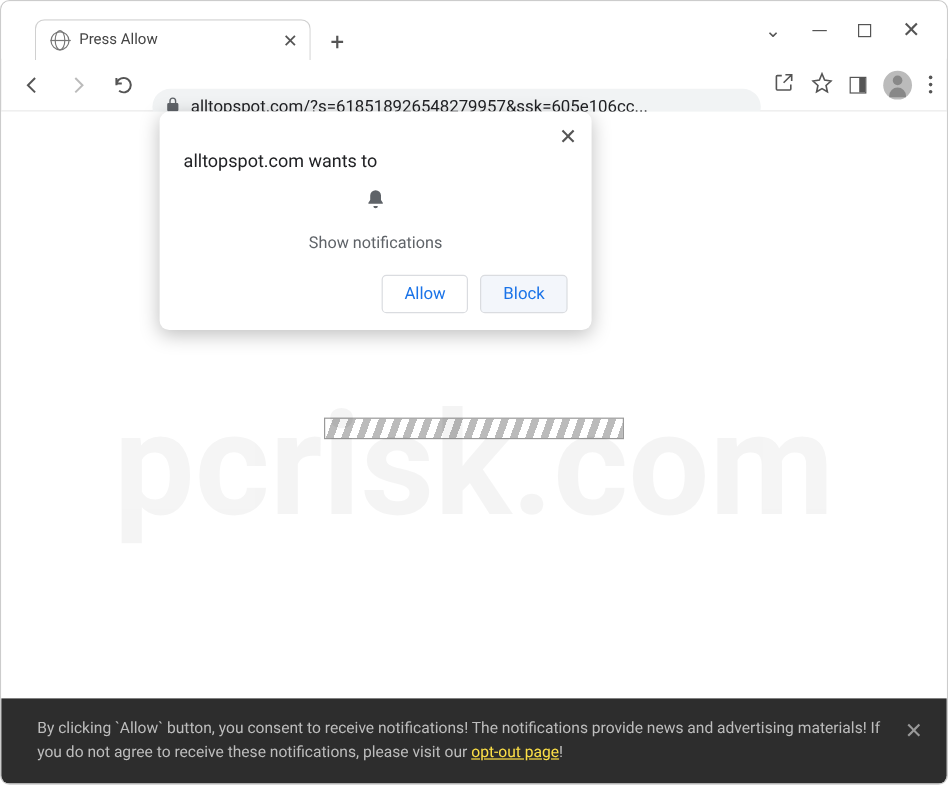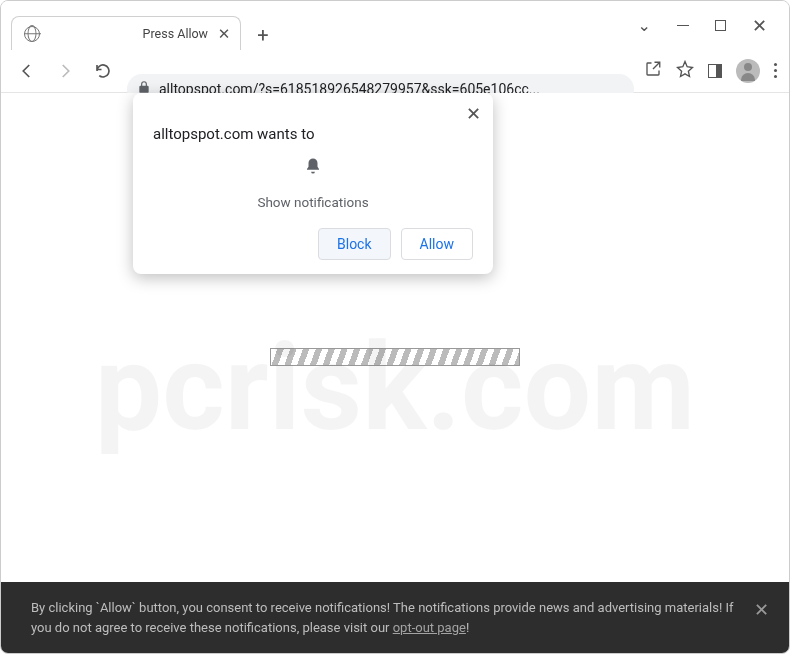--- a/index.html
+++ b/index.html
@@ -1,20 +1,20 @@
 <!DOCTYPE html>
 <html><head>
 <meta charset="utf-8">
 <style>
   * { margin: 0; padding: 0; box-sizing: border-box; font-family: -apple-system, BlinkMacSystemFont, "Segoe UI", Roboto, Arial, sans-serif; }
   body { width: 790px; height: 654px; background: #fff; overflow: hidden; position: relative; border: 1px solid #ccc; border-radius: 8px; }
   
   
   .titlebar { height: 48px; background: #fff; display: flex; align-items: center; border-bottom: none; }
-  .tabs-area { display: flex; align-items: flex-end; height: 100%; padding-left: 10px; flex: 1; text-align: right; }
+  .tabs-area { display: flex; align-items: flex-end; height: 100%; padding-left: 28px; flex: 1; }
   .tab { background: #fff; border: 1px solid #d0d0d0; border-bottom: none; border-radius: 8px 8px 0 0; height: 34px; display: flex; align-items: center; padding: 0 8px 0 12px; min-width: 230px; gap: 8px; font-size: 12.5px; color: #444; position: relative; top: 1px; }
   .tab .globe { width: 16px; height: 16px; border: 1.5px solid #777; border-radius: 50%; position: relative; flex-shrink: 0; }
   .tab .globe::before { content: ""; position: absolute; left: 50%; top: -1.5px; bottom: -1.5px; width: 7px; border: 1.5px solid #777; border-radius: 50%; transform: translateX(-50%); }
   .tab .globe::after { content: ""; position: absolute; top: 50%; left: -1.5px; right: -1.5px; height: 1.5px; background: #777; transform: translateY(-50%); }
   .tab-title { flex: 1; }
   .tab-close { width: 16px; height: 16px; display: flex; align-items: center; justify-content: center; color: #555; font-size: 15px; cursor: pointer; }
   .new-tab { width: 28px; height: 28px; display: flex; align-items: center; justify-content: center; color: #555; font-size: 20px; margin-left: 8px; cursor: pointer; }
   .win-controls { display: flex; gap: 26px; padding-right: 22px; align-items: center; color: #555; }
   .win-controls .chev { font-size: 16px; }
   .win-controls .min { width: 12px; border-top: 1.5px solid #555; }
@@ -51,21 +51,21 @@
   .page-content { position: absolute; top: 92px; left: 0; right: 0; bottom: 0; background: #fff; }
   .progress-bar { width: 250px; height: 18px; border: 1px solid #999; margin: 255px auto 18px; background: repeating-linear-gradient(110deg, #fff 0, #fff 6px, #bbb 6px, #bbb 12px); }
   .msg { text-align: center; font-size: 18px; color: #000; font-family: "Trebuchet MS", Arial, sans-serif; padding: 0 28px; }
   .msg .bold { font-weight: bold; }
   
   
   .wm { position: absolute; top: 160px; left: 50%; transform: translateX(-50%); width: 700px; height: 270px; opacity: 0.04; display: flex; align-items: center; justify-content: center; font-size: 120px; font-weight: bold; color: #000; pointer-events: none; z-index: 1; }
   
   
   .banner { position: absolute; bottom: 0; left: 0; right: 0; background: #2d2d2d; color: #bdbdbd; font-size: 13px; padding: 16px 50px 16px 30px; line-height: 1.5; }
-  .banner a { color: #a3a3a3; text-decoration: underline; }
+  .banner a { color: #fde047; text-decoration: underline; }
   .banner-close { position: absolute; top: 14px; right: 20px; color: #999; font-size: 18px; cursor: pointer; }
 </style>
 </head>
 <body>
 
 <div class="titlebar">
   <div class="tabs-area">
     <div class="tab">
       <span class="globe"></span>
       <span class="tab-title">Press Allow</span>
@@ -136,21 +136,21 @@
   <div class="perm-title">alltopspot.com wants to</div>
   <div class="perm-row">
     <span>
       <svg class="bell" viewBox="0 0 24 24" fill="#5f6368">
           <path d="M12 2a6 6 0 0 0-6 6v5l-2 3v1h16v-1l-2-3V8a6 6 0 0 0-6-6zm0 20a2.5 2.5 0 0 0 2.5-2.5h-5A2.5 2.5 0 0 0 12 22z"></path>
         </svg>
     </span>
     <span>Show notifications</span>
   </div>
   <div class="perm-btns">
+    <button class="perm-btn">Allow</button>
     <button class="perm-btn block">Block</button>
-    <button class="perm-btn">Allow</button>
   </div>
 </div>
 
 <div class="banner">
   <span class="banner-close">✕</span>
   <span>By clicking `Allow` button, you consent to receive notifications! The notifications provide news and advertising materials! If you do not agree to receive these notifications, please visit our </span><a href="#">opt-out page</a><span>!</span>
 </div>
 
 </body></html>

